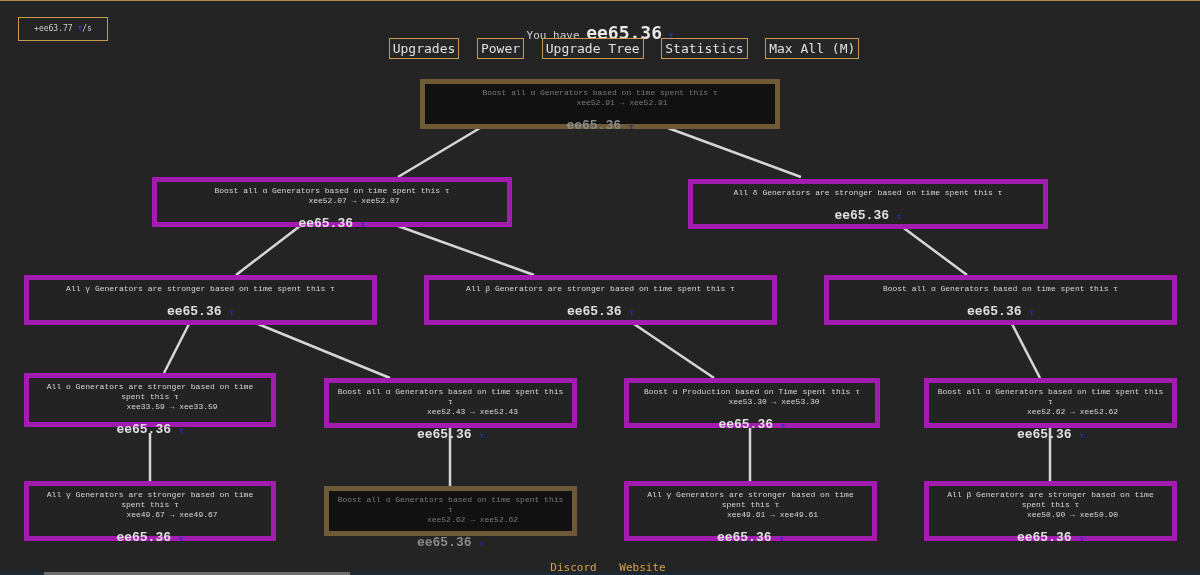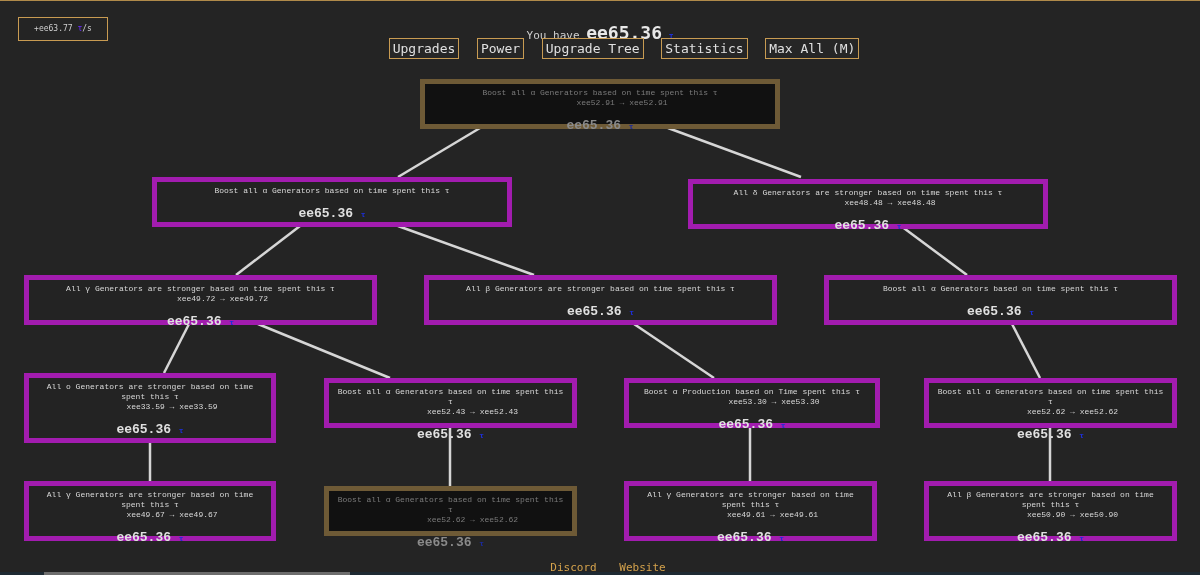--- a/index.html
+++ b/index.html
@@ -86,43 +86,42 @@
 </svg>
 
 <div class="node locked" style="left:420px;top:79px;width:360px;height:50px;">
   <div class="desc">Boost all α Generators based on time spent this τ</div>
   <div class="eff">xee52.91 → xee52.91</div>
   <div class="cost"><span>ee65.36</span> <span class="tau-blue">τ</span></div>
 </div>
 
 <div class="node" style="left:152px;top:177px;width:360px;height:50px;">
   <div class="desc">Boost all α Generators based on time spent this τ</div>
+  <div class="eff">xee52.07 → xee52.07</div>
   <div class="cost"><span>ee65.36</span> <span class="tau-blue">τ</span></div>
 </div>
 <div class="node" style="left:688px;top:179px;width:360px;height:50px;">
   <div class="desc">All δ Generators are stronger based on time spent this τ</div>
-  <div class="eff">xee48.48 → xee48.48</div>
   <div class="cost"><span>ee65.36</span> <span class="tau-blue">τ</span></div>
 </div>
 
 <div class="node" style="left:24px;top:275px;width:353px;height:50px;">
   <div class="desc">All γ Generators are stronger based on time spent this τ</div>
-  <div class="eff">xee49.72 → xee49.72</div>
   <div class="cost"><span>ee65.36</span> <span class="tau-blue">τ</span></div>
 </div>
 <div class="node" style="left:424px;top:275px;width:353px;height:50px;">
   <div class="desc">All β Generators are stronger based on time spent this τ</div>
   <div class="cost"><span>ee65.36</span> <span class="tau-blue">τ</span></div>
 </div>
 <div class="node" style="left:824px;top:275px;width:353px;height:50px;">
   <div class="desc">Boost all α Generators based on time spent this τ</div>
   <div class="cost"><span>ee65.36</span> <span class="tau-blue">τ</span></div>
 </div>
 
-<div class="node" style="left:24px;top:373px;width:252px;height:70px;">
+<div class="node" style="left:24px;top:373px;width:252px;height:54px;">
   <div class="desc">All ο Generators are stronger based on time spent this τ</div>
   <div class="eff">xee33.59 → xee33.59</div>
   <div class="cost"><span>ee65.36</span> <span class="tau-blue">τ</span></div>
 </div>
 <div class="node" style="left:324px;top:378px;width:253px;height:50px;">
   <div class="desc">Boost all α Generators based on time spent this τ</div>
   <div class="eff">xee52.43 → xee52.43</div>
   <div class="cost"><span>ee65.36</span> <span class="tau-blue">τ</span></div>
 </div>
 <div class="node" style="left:624px;top:378px;width:256px;height:50px;">

